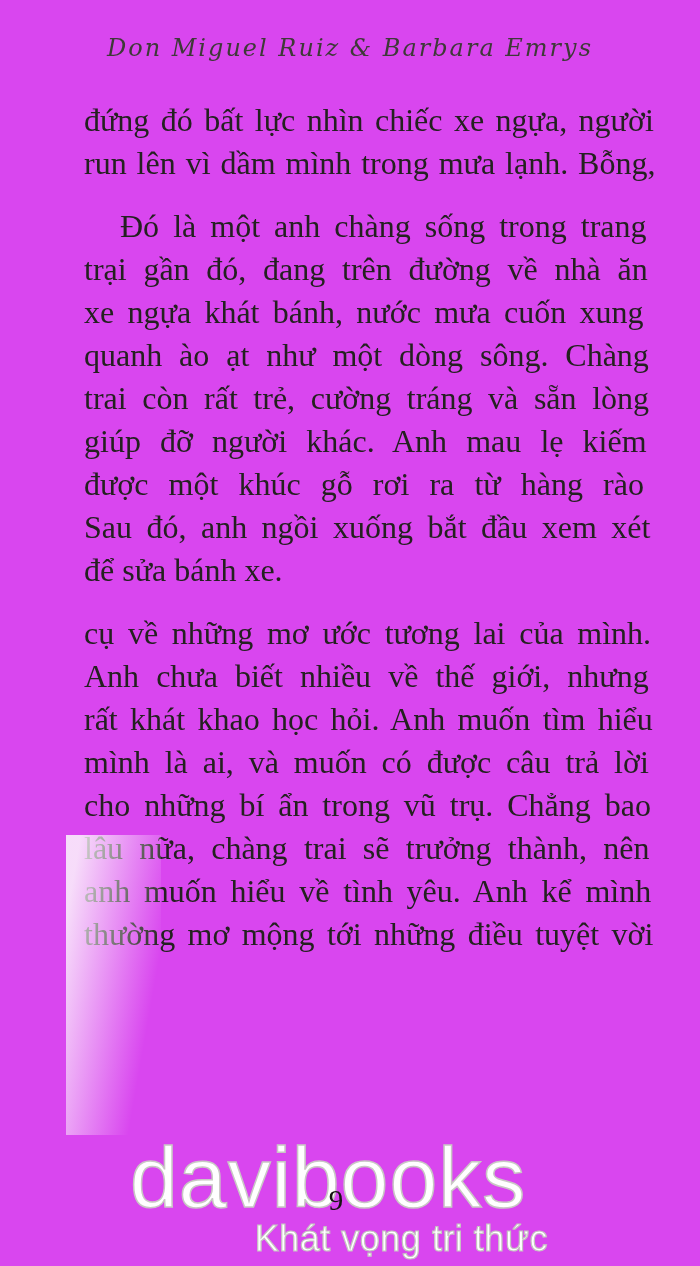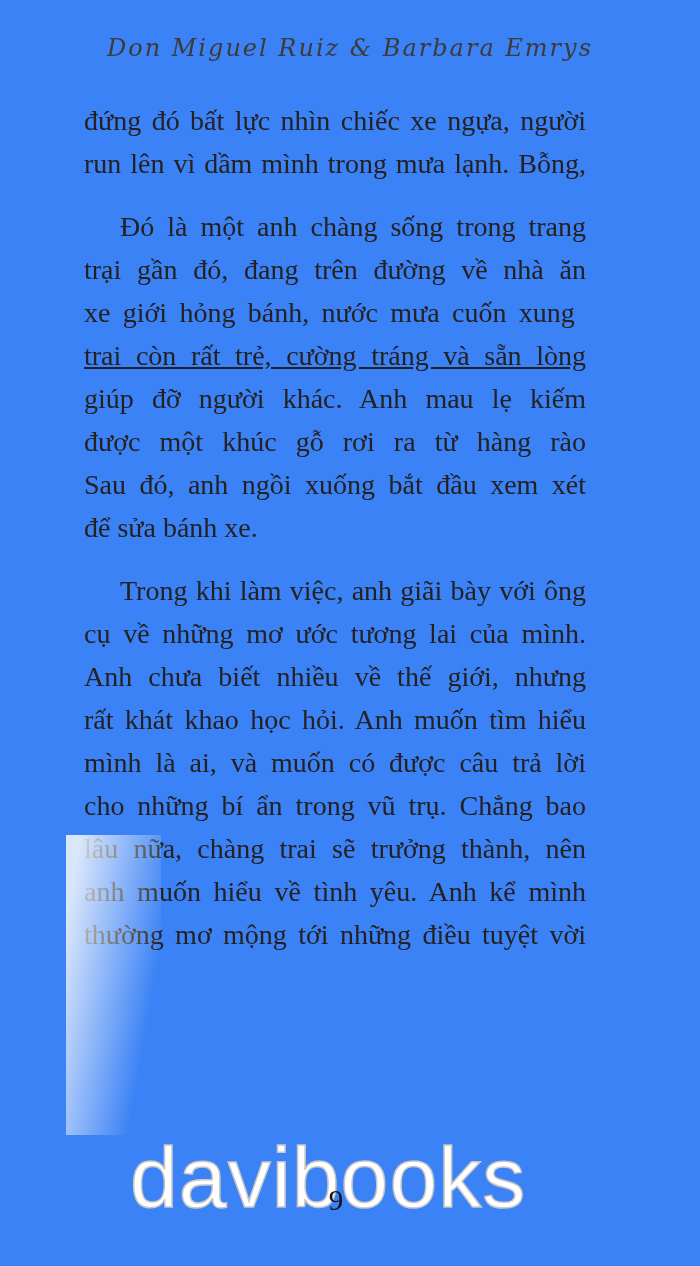--- a/index.html
+++ b/index.html
@@ -1,35 +1,35 @@
 <!DOCTYPE html>
 <html><head>
 <meta charset="utf-8">
 <style>
   html,body{margin:0;padding:0;background:#e9e9e9;}
   .page{
     position:relative;
     width:700px;height:1266px;
-    background:#3b82f6;
+    background:#d946ef;
     overflow:hidden;
     font-family:"Liberation Serif", serif;
   }
   .running-head{
     position:absolute;top:34px;left:0;width:700px;
     text-align:center;
     font-family:"DejaVu Serif", serif;
     font-style:italic;
     font-size:24px;
     letter-spacing:2px;
     color:#3e3a38;
   }
   .body-text{
     position:absolute;left:84px;top:99px;width:502px;
     color:#242120;
-    font-size:28px;
+    font-size:32px;
   }
   .para{margin:0;}
   .para + .para{margin-top:20px;}
   .line{
     width:502px;
     height:43px;
     line-height:43px;
     box-sizing:border-box;
     overflow:visible;
     white-space:nowrap;
@@ -79,40 +79,41 @@
   <div class="running-head">Don Miguel Ruiz &amp; Barbara Emrys</div>
 
   <div class="body-text">
       <div class="para">
         <div class="line just"><span style="word-spacing: 3.45px;">đứng đó bất lực nhìn chiếc xe ngựa, người</span></div>
         <div class="line just"><span style="word-spacing: 1.94px;">run lên vì dầm mình trong mưa lạnh. Bỗng,</span></div>
       </div>
       <div class="para">
         <div class="line ind just"><span style="word-spacing: 6.03px;">Đó là một anh chàng sống trong trang</span></div>
         <div class="line just"><span style="word-spacing: 8.75px;">trại gần đó, đang trên đường về nhà ăn</span></div>
-        <div class="line just"><span style="word-spacing: 5.33px;">xe giới hỏng bánh, nước mưa cuốn xung</span></div>
-        <div class="line just"><span style="word-spacing: 7.59px; text-decoration: underline;">trai còn rất trẻ, cường tráng và sẵn lòng</span></div>
+        <div class="line just"><span style="word-spacing: 5.33px;">xe ngựa khát bánh, nước mưa cuốn xung</span></div>
+        <div class="line just"><span style="word-spacing: 8.89px;">quanh ào ạt như một dòng sông. Chàng</span></div>
+        <div class="line just"><span style="word-spacing: 7.59px;">trai còn rất trẻ, cường tráng và sẵn lòng</span></div>
         <div class="line just"><span style="word-spacing: 11.1px;">giúp đỡ người khác. Anh mau lẹ kiếm</span></div>
         <div class="line just"><span style="word-spacing: 12.1px;">được một khúc gỗ rơi ra từ hàng rào</span></div>
         <div class="line just"><span style="word-spacing: 6.47px;">Sau đó, anh ngồi xuống bắt đầu xem xét</span></div>
         <div class="line"><span>để sửa bánh xe.</span></div>
       </div>
       <div class="para">
-        <div class="line ind just"><span style="word-spacing: 1.21px;">Trong khi làm việc, anh giãi bày với ông</span></div>
         <div class="line just"><span style="word-spacing: 5.72px;">cụ về những mơ ước tương lai của mình.</span></div>
         <div class="line just"><span style="word-spacing: 9.05px;">Anh chưa biết nhiều về thế giới, nhưng</span></div>
         <div class="line just"><span style="word-spacing: 4.33px;">rất khát khao học hỏi. Anh muốn tìm hiểu</span></div>
         <div class="line just"><span style="word-spacing: 6.91px;">mình là ai, và muốn có được câu trả lời</span></div>
         <div class="line just"><span style="word-spacing: 5.93px;">cho những bí ẩn trong vũ trụ. Chẳng bao</span></div>
         <div class="line just"><span style="word-spacing: 8.28px;">lâu nữa, chàng trai sẽ trưởng thành, nên</span></div>
         <div class="line just"><span style="word-spacing: 5.69px;">anh muốn hiểu về tình yêu. Anh kể mình</span></div>
         <div class="line just"><span style="word-spacing: 4.36px;">thường mơ mộng tới những điều tuyệt vời</span></div>
       </div>
     </div>
 
   <div class="scan-fade"></div>
 
   <div class="page-number">9</div>
 
   <div class="wm-brand">davibooks</div>
 
+  <div class="wm-tagline">Khát vọng tri thức</div>
 
 </div>
 
 </body></html>

